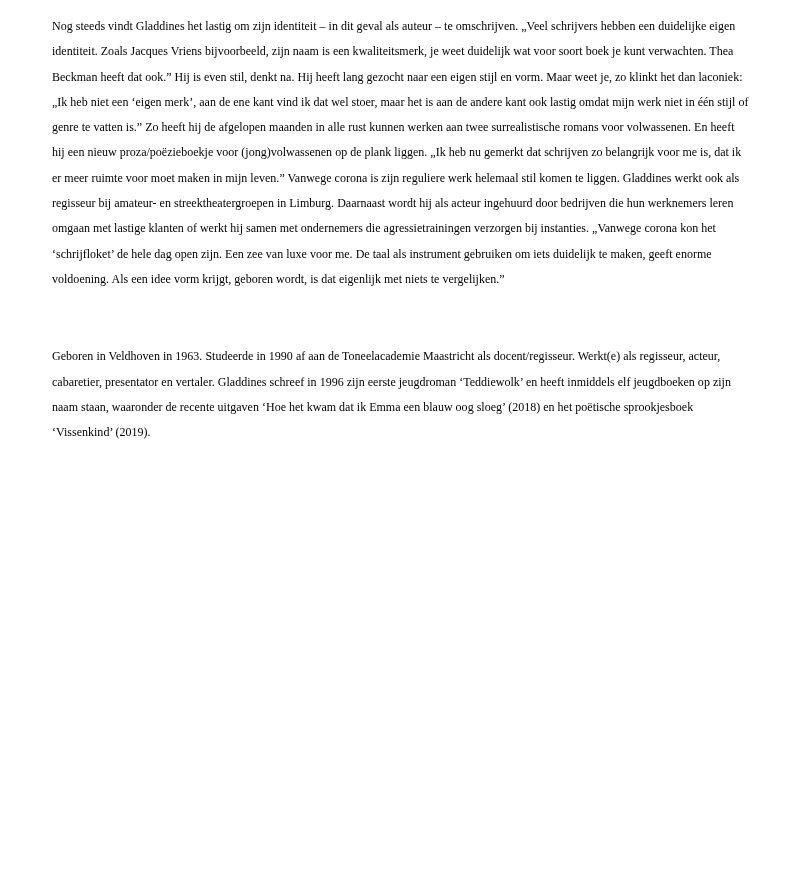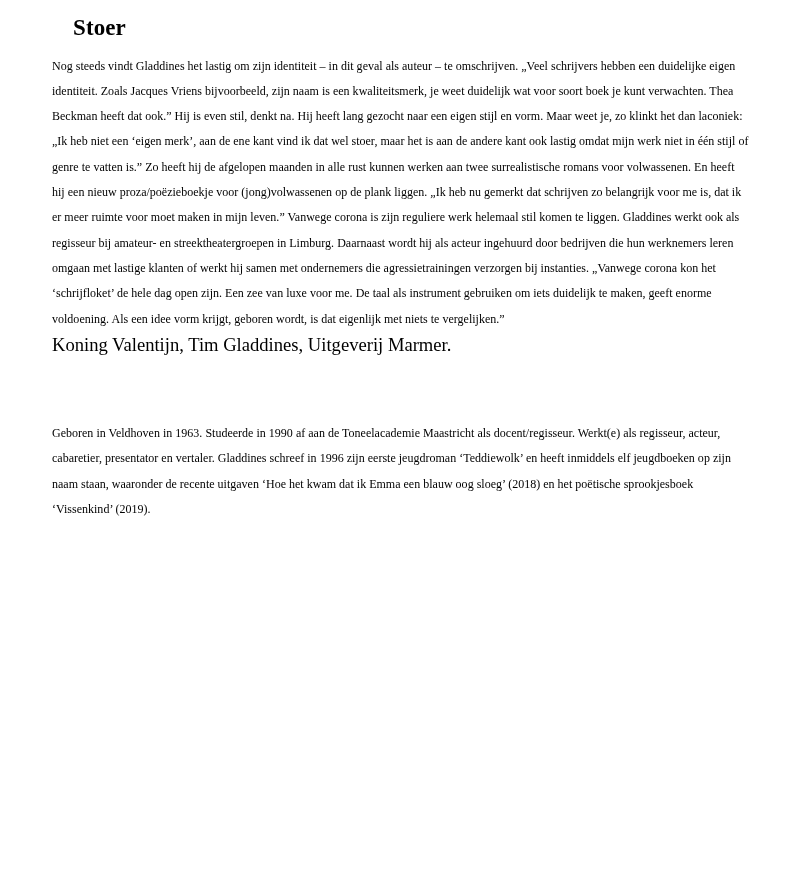--- a/index.html
+++ b/index.html
@@ -44,46 +44,44 @@
   .caption {
     font-family: "Liberation Serif", serif;
     font-size: 18.6px;
     line-height: 25.3px;
     margin: 0;
   }
   .gap-block {
     height: 52px;
   }
   .bio-block {
-    margin-top: 12px;
+    margin-top: 0;
   }
   .link-line {
     margin-top: 2px;
   }
   a.doc-link {
     font-family: "Liberation Serif", serif;
     font-size: 18.6px;
     line-height: 25.3px;
     color: #1a1a1a;
     text-decoration: underline;
   }
   .heading-block-2 {
     margin-top: 0;
   }
 </style>
 </head>
 <body>
 
 <div class="page">
 
-  <h2 class="section-heading">Stoer</h2>
 
   <p class="body-text">Nog steeds vindt Gladdines het lastig om zijn identiteit – in dit geval als auteur – te omschrijven. „Veel schrijvers hebben een duidelijke eigen identiteit. Zoals Jacques Vriens bijvoorbeeld, zijn naam is een kwaliteitsmerk, je weet duidelijk wat voor soort boek je kunt verwachten. Thea Beckman heeft dat ook.” Hij is even stil, denkt na. Hij heeft lang gezocht naar een eigen stijl en vorm. Maar weet je, zo klinkt het dan laconiek: „Ik heb niet een ‘eigen merk’, aan de ene kant vind ik dat wel stoer, maar het is aan de andere kant ook lastig omdat mijn werk niet in één stijl of genre te vatten is.” Zo heeft hij de afgelopen maanden in alle rust kunnen werken aan twee surrealistische romans voor volwassenen. En heeft hij een nieuw proza/poëzieboekje voor (jong)volwassenen op de plank liggen. „Ik heb nu gemerkt dat schrijven zo belangrijk voor me is, dat ik er meer ruimte voor moet maken in mijn leven.” Vanwege corona is zijn reguliere werk helemaal stil komen te liggen. Gladdines werkt ook als regisseur bij amateur- en streektheatergroepen in Limburg. Daarnaast wordt hij als acteur ingehuurd door bedrijven die hun werknemers leren omgaan met lastige klanten of werkt hij samen met ondernemers die agressietrainingen verzorgen bij instanties. „Vanwege corona kon het ‘schrijfloket’ de hele dag open zijn. Een zee van luxe voor me. De taal als instrument gebruiken om iets duidelijk te maken, geeft enorme voldoening. Als een idee vorm krijgt, geboren wordt, is dat eigenlijk met niets te vergelijken.”</p>
 
-  <p class="caption">Koning Valentijn, Tim Gladdines, Uitgeverij Marmer.</p>
 
   <div class="gap-block"></div>
 
 
   <p class="body-text bio-block">Geboren in Veldhoven in 1963. Studeerde in 1990 af aan de Toneelacademie Maastricht als docent/regisseur. Werkt(e) als regisseur, acteur, cabaretier, presentator en vertaler. Gladdines schreef in 1996 zijn eerste jeugdroman ‘Teddiewolk’ en heeft inmiddels elf jeugdboeken op zijn naam staan, waaronder de recente uitgaven ‘Hoe het kwam dat ik Emma een blauw oog sloeg’ (2018) en het poëtische sprookjesboek ‘Vissenkind’ (2019).</p>
 
 
 </div>
 
 </body></html>

